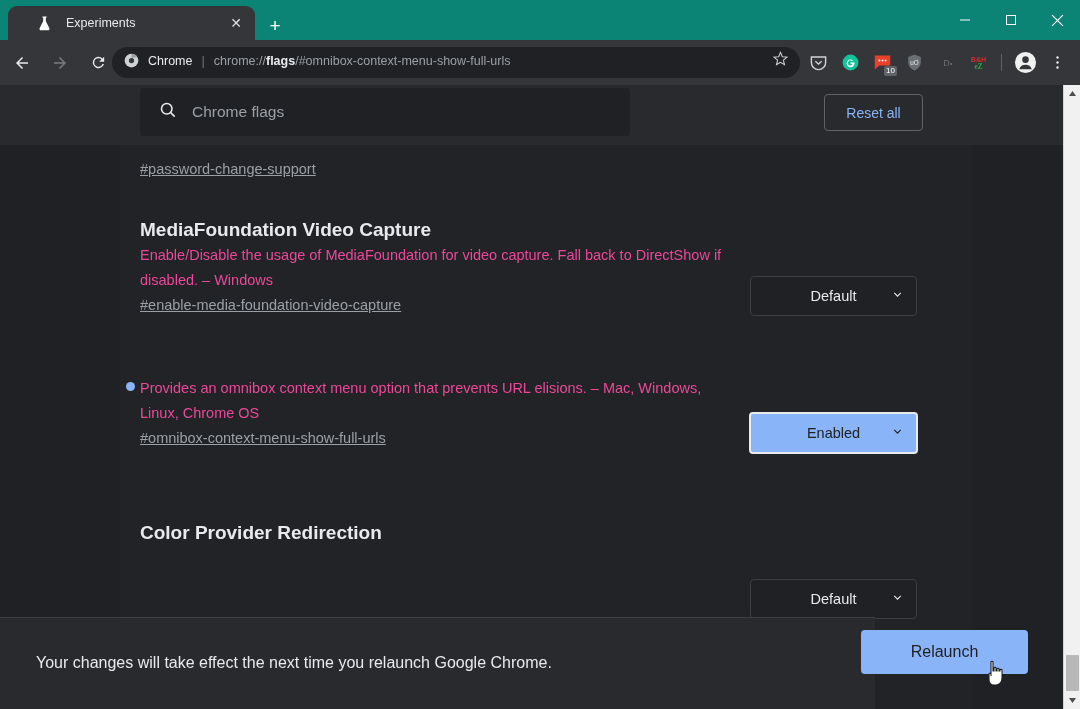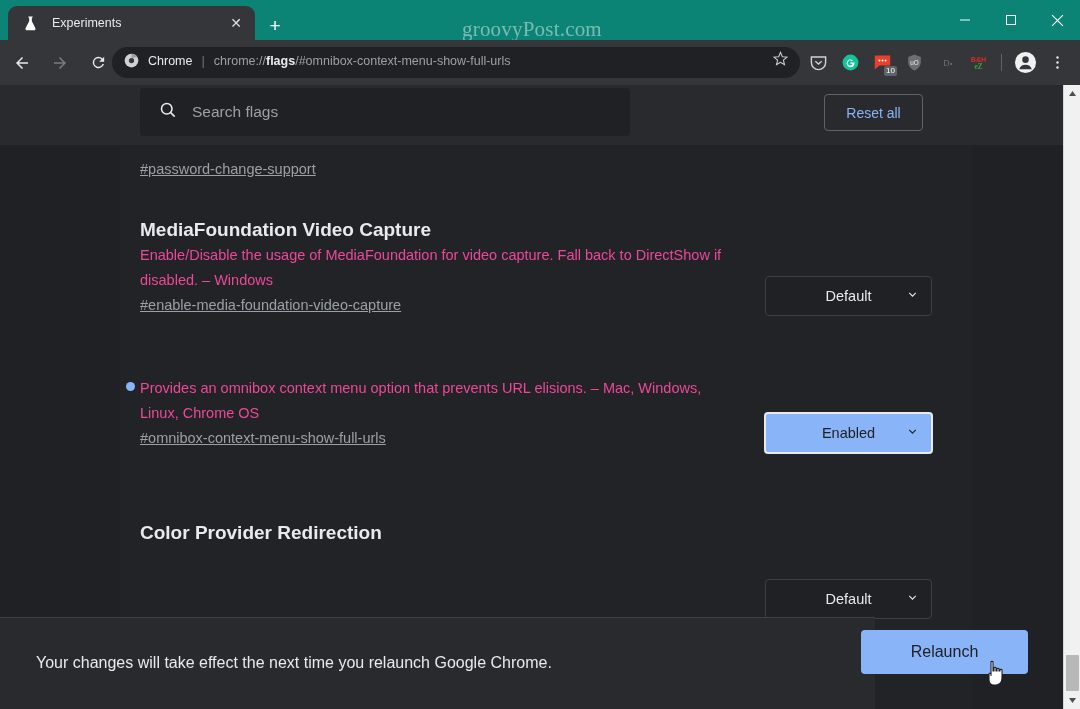--- a/index.html
+++ b/index.html
@@ -18,21 +18,21 @@
   }
   .watermark {
     position: absolute; left: 462px; top: 17px;
     font-family: "Liberation Serif", serif;
     font-size: 21px; color: rgba(255,255,255,0.45);
     letter-spacing: .2px; user-select: none;
   }
   .tab {
     position: absolute; left: 8px; top: 6px; width: 247px; height: 34px;
     background: #35363a; border-radius: 9px 9px 0 0;
-    display: flex; align-items: center; padding: 0 8px 0 14px;
+    display: flex; align-items: center; padding: 0 8px 0 28px;
   }
   .tab::after {
     content: ""; position: absolute; left: 0; bottom: -6px; width: 100%; height: 8px;
     background: #35363a;
   }
   .tab-favicon { width: 17px; height: 17px; flex: 0 0 17px; margin-right: 13px; }
   .tab-title {
     color: #e8eaed; font-size: 12.5px; white-space: nowrap; overflow: hidden;
     flex: 1 1 auto;
   }
@@ -133,21 +133,21 @@
     color: #9aa0a6; font-size: 14.5px; text-decoration: underline; display: inline-block; margin-top: 4px;
   }
   .flag-dot {
     position: absolute; left: -14px; top: 6px; width: 9px; height: 9px;
     border-radius: 50%; background: #8ab4f8;
   }
   .select {
     position: absolute; width: 167px; height: 40px;
     background: #202124; border: 1px solid #3c4043; border-radius: 4px;
     display: flex; align-items: center; justify-content: center;
-    color: #e8eaed; font-size: 14.5px; margin-left: 15px;
+    color: #e8eaed; font-size: 14.5px;
   }
   .select .chev { position: absolute; right: 12px; top: 11px; color: #e8eaed; }
   .select.enabled {
     background: #8ab4f8; color: #202124; border: 2px solid #e8eaed;
   }
   .select.enabled .chev { color: #202124; }
 
   
   .relaunch-bar {
     position: absolute; left: 0; bottom: 0; width: 875px; height: 92px;
@@ -182,21 +182,20 @@
   }
 
   .cursor { position: absolute; left: 985px; top: 660px; width: 22px; height: 28px; }
 </style>
 </head>
 <body>
 
 <div id="app">
 
   <div class="titlebar">
-    <div class="watermark">groovyPost.com</div>
 
     <div class="tab">
       <span class="tab-favicon">
         <svg viewBox="0 0 24 24" width="17" height="17">
           <path fill="#ffffff" d="M9 2h6v1.6h-1.1v5.1l4.9 9.6c.8 1.6-.3 3.4-2 3.4H7.2c-1.8 0-2.9-1.8-2-3.4l4.9-9.6V3.6H9V2z"></path>
         </svg>
       </span>
       <span class="tab-title">Experiments</span>
       <span class="tab-close">✕</span>
     </div>
@@ -322,21 +321,21 @@
     <div class="content-col"></div>
 
     <div class="flags-header">
       <div class="search-box">
         <span>
           <svg width="20" height="20" viewBox="0 0 24 24">
               <circle cx="10.5" cy="10.5" r="6.3" fill="none" stroke="#e8eaed" stroke-width="1.9"></circle>
               <path d="M15.2 15.2L20 20" stroke="#e8eaed" stroke-width="1.9"></path>
             </svg>
         </span>
-        <span class="search-placeholder">Search flags</span>
+        <span class="search-placeholder">Chrome flags</span>
       </div>
       <div class="reset-all">Reset all</div>
     </div>
 
     <div class="flag-row" style="top: 72px;">
       <a class="flag-link">#password-change-support</a>
     </div>
 
     <div class="flag-row" style="top: 135px;">
       <div class="flag-text">

